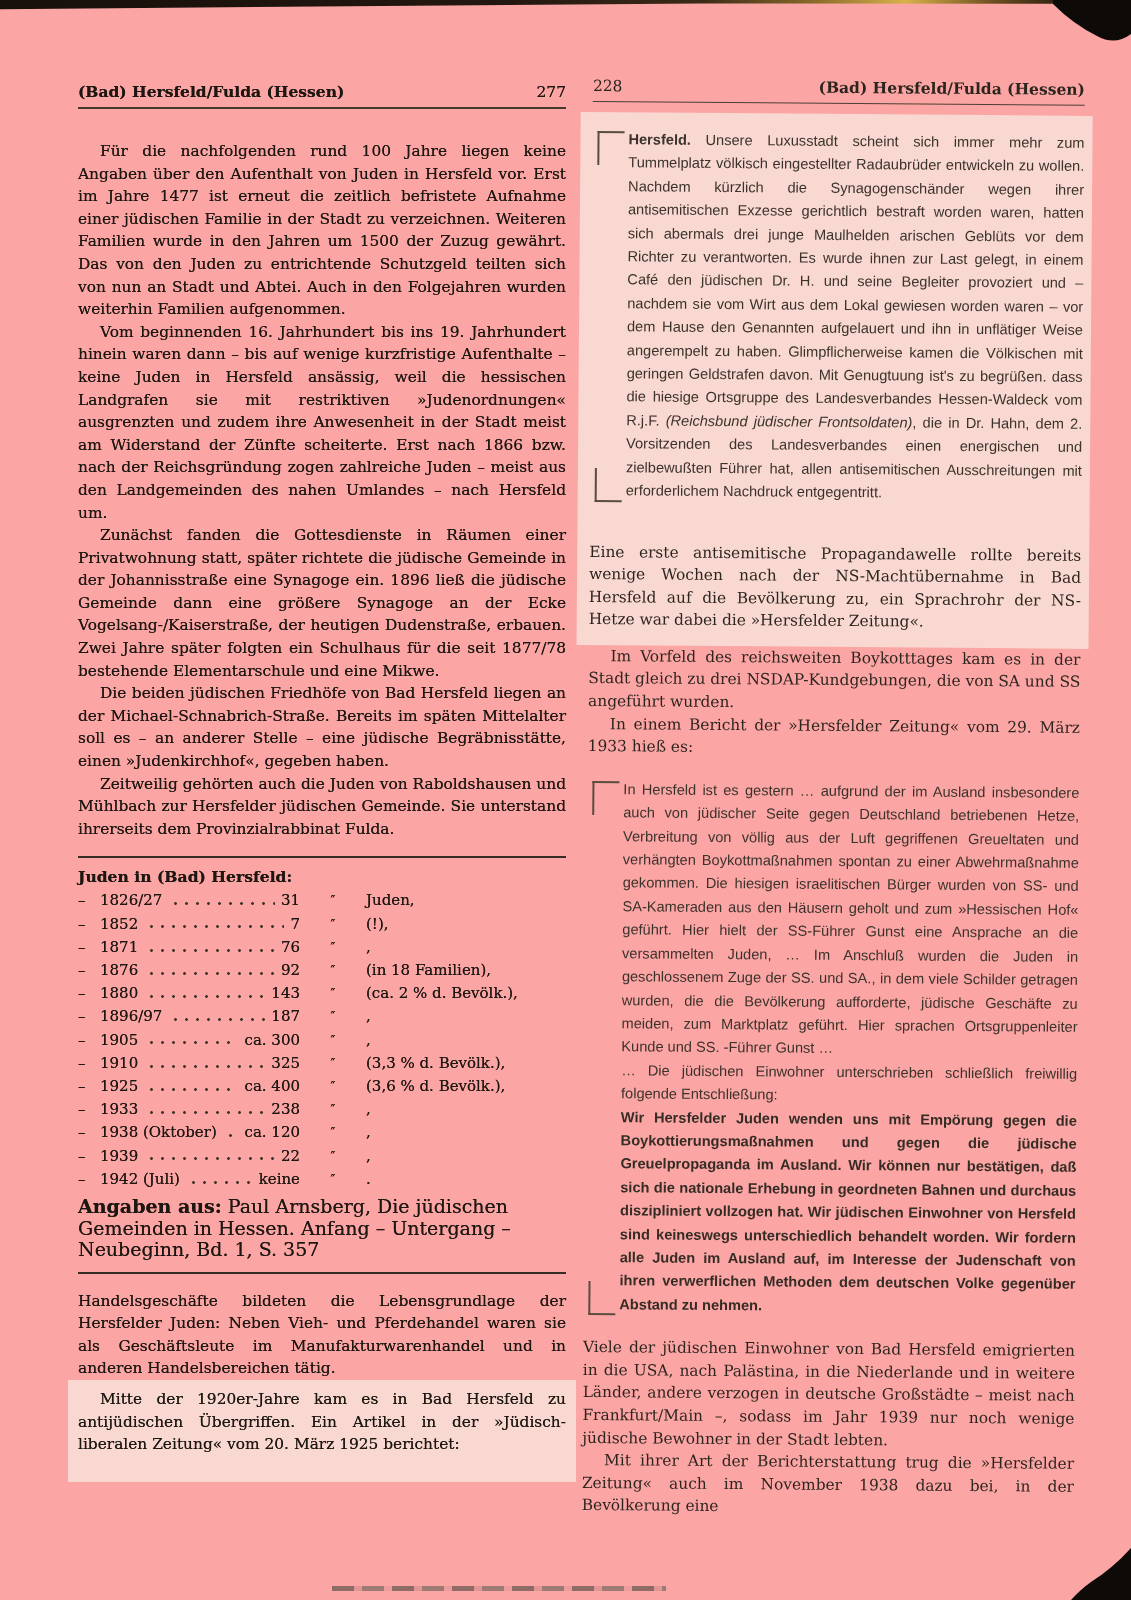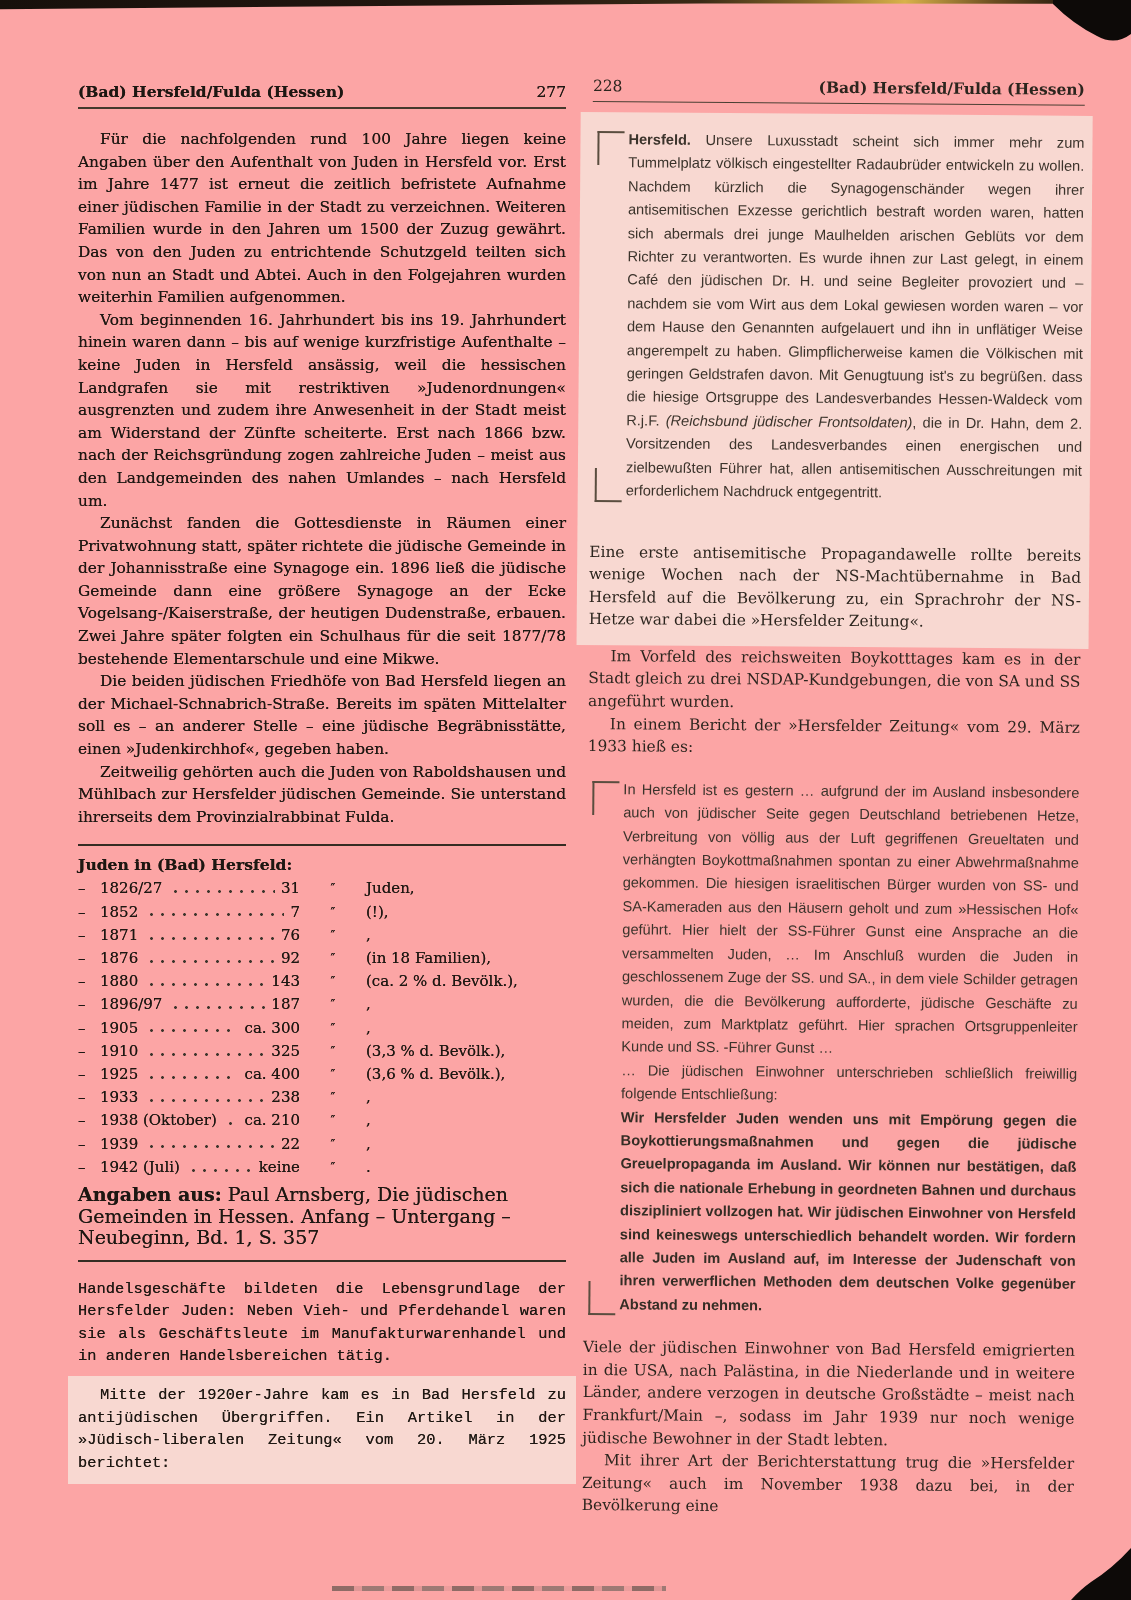--- a/index.html
+++ b/index.html
@@ -23,21 +23,21 @@
 
   .page-head{display:flex;justify-content:space-between;align-items:baseline;
     font-size:15.5px;padding-bottom:6px;}
   .page-head .title{font-weight:bold;}
   .page-head .pageno{font-weight:normal;}
   .page-left .page-head{border-bottom:2.5px solid #45392d;}
   .page-right .page-head{border-bottom:1.5px solid #4a3f33;}
 
   p{margin:0;}
   .serif-body{font-size:15.4px;line-height:22.6px;text-align:justify;hyphens:auto;}
-  .page-left .serif-body{margin-top:19px;}
+  .page-left .serif-body{margin-top:31px;}
   .indent{text-indent:22px;}
 
   
   .jtable{margin-top:16px;border-top:2.5px solid #352c23;border-bottom:2.5px solid #352c23;
     padding:7px 0 11px;}
   .jtable .jtitle{font-weight:bold;font-size:15.6px;line-height:24px;}
   .tr{display:flex;align-items:baseline;font-size:15px;line-height:23.2px;}
   .tr .dash{flex:0 0 22px;}
   .numcol{flex:0 0 200px;display:flex;align-items:center;}
   .numcol .year{white-space:nowrap;}
@@ -45,21 +45,21 @@
     background:radial-gradient(circle,#46var 0,transparent 0);
     background-image:radial-gradient(circle,#3d342b 1.25px,transparent 1.55px);
     background-size:11px 5px;background-repeat:repeat-x;background-position:2px 80%;}
   .numcol .value{white-space:nowrap;}
   .tr .ditto{flex:0 0 66px;text-align:center;font-size:13px;}
   .tr .note{flex:1 1 auto;}
   .source{font-size:19px;line-height:21.5px;margin-top:5px;text-align:left;}
   .source b{font-weight:bold;}
 
   
-  .hl-para{background:var(--hl);margin:8px -10px;padding:8px 10px 10px 10px;}
+  .hl-para{background:var(--hl);margin:0 -10px;padding:8px 10px 26px 10px;}
   .hl-wrap{background:var(--hl);margin:10px -8px 0 -12px;padding:14px 8px 14px 12px;}
   .hl-gap{height:36px;}
 
   
   .quote{position:relative;padding:2px 0 2px 36px;
     font-family:"Liberation Sans",sans-serif;font-size:14.6px;line-height:23.4px;
     color:#3b332b;text-align:justify;hyphens:auto;text-shadow:none;}
   .quote .lead{font-weight:bold;}
   .quote i{font-style:italic;}
   .q-strong{font-weight:bold;color:#352d25;}
@@ -201,21 +201,21 @@
             <span class="value">238</span>
           </span>
         <span class="ditto">″</span>
         <span class="note">,</span>
       </div>
       <div class="tr">
         <span class="dash">–</span>
         <span class="numcol">
             <span class="year">1938 (Oktober)</span>
             <span class="leader"></span>
-            <span class="value">ca. 210</span>
+            <span class="value">ca. 120</span>
           </span>
         <span class="ditto">″</span>
         <span class="note">,</span>
       </div>
       <div class="tr">
         <span class="dash">–</span>
         <span class="numcol">
             <span class="year">1939</span>
             <span class="leader"></span>
             <span class="value">22</span>
@@ -230,21 +230,21 @@
             <span class="leader"></span>
             <span class="value">keine</span>
           </span>
         <span class="ditto">″</span>
         <span class="note">.</span>
       </div>
 
       <div class="source"><b>Angaben aus:</b><span> Paul Arnsberg, Die jüdischen Gemeinden in Hessen. Anfang – Untergang – Neubeginn, Bd. 1, S. 357</span></div>
     </div>
 
-    <div class="serif-body" style="margin-top:16px;font-family:Liberation Mono, monospace;">
+    <div class="serif-body" style="margin-top:16px;">
       <p>Handelsgeschäfte bildeten die Lebensgrundlage der Hersfelder Juden: Neben Vieh- und Pferdehandel waren sie als Geschäftsleute im Manufakturwarenhandel und in anderen Handelsbereichen tätig.</p>
       <p class="indent hl-para">Mitte der 1920er-Jahre kam es in Bad Hersfeld zu antijüdischen Übergriffen. Ein Artikel in der »Jüdisch-liberalen Zeitung« vom 20. März 1925 berichtet:</p>
     </div>
   </div>
 
   <div class="page page-right">
     <div class="page-head">
       <span class="pageno">228</span>
       <span class="title">(Bad) Hersfeld/Fulda (Hessen)</span>
     </div>

